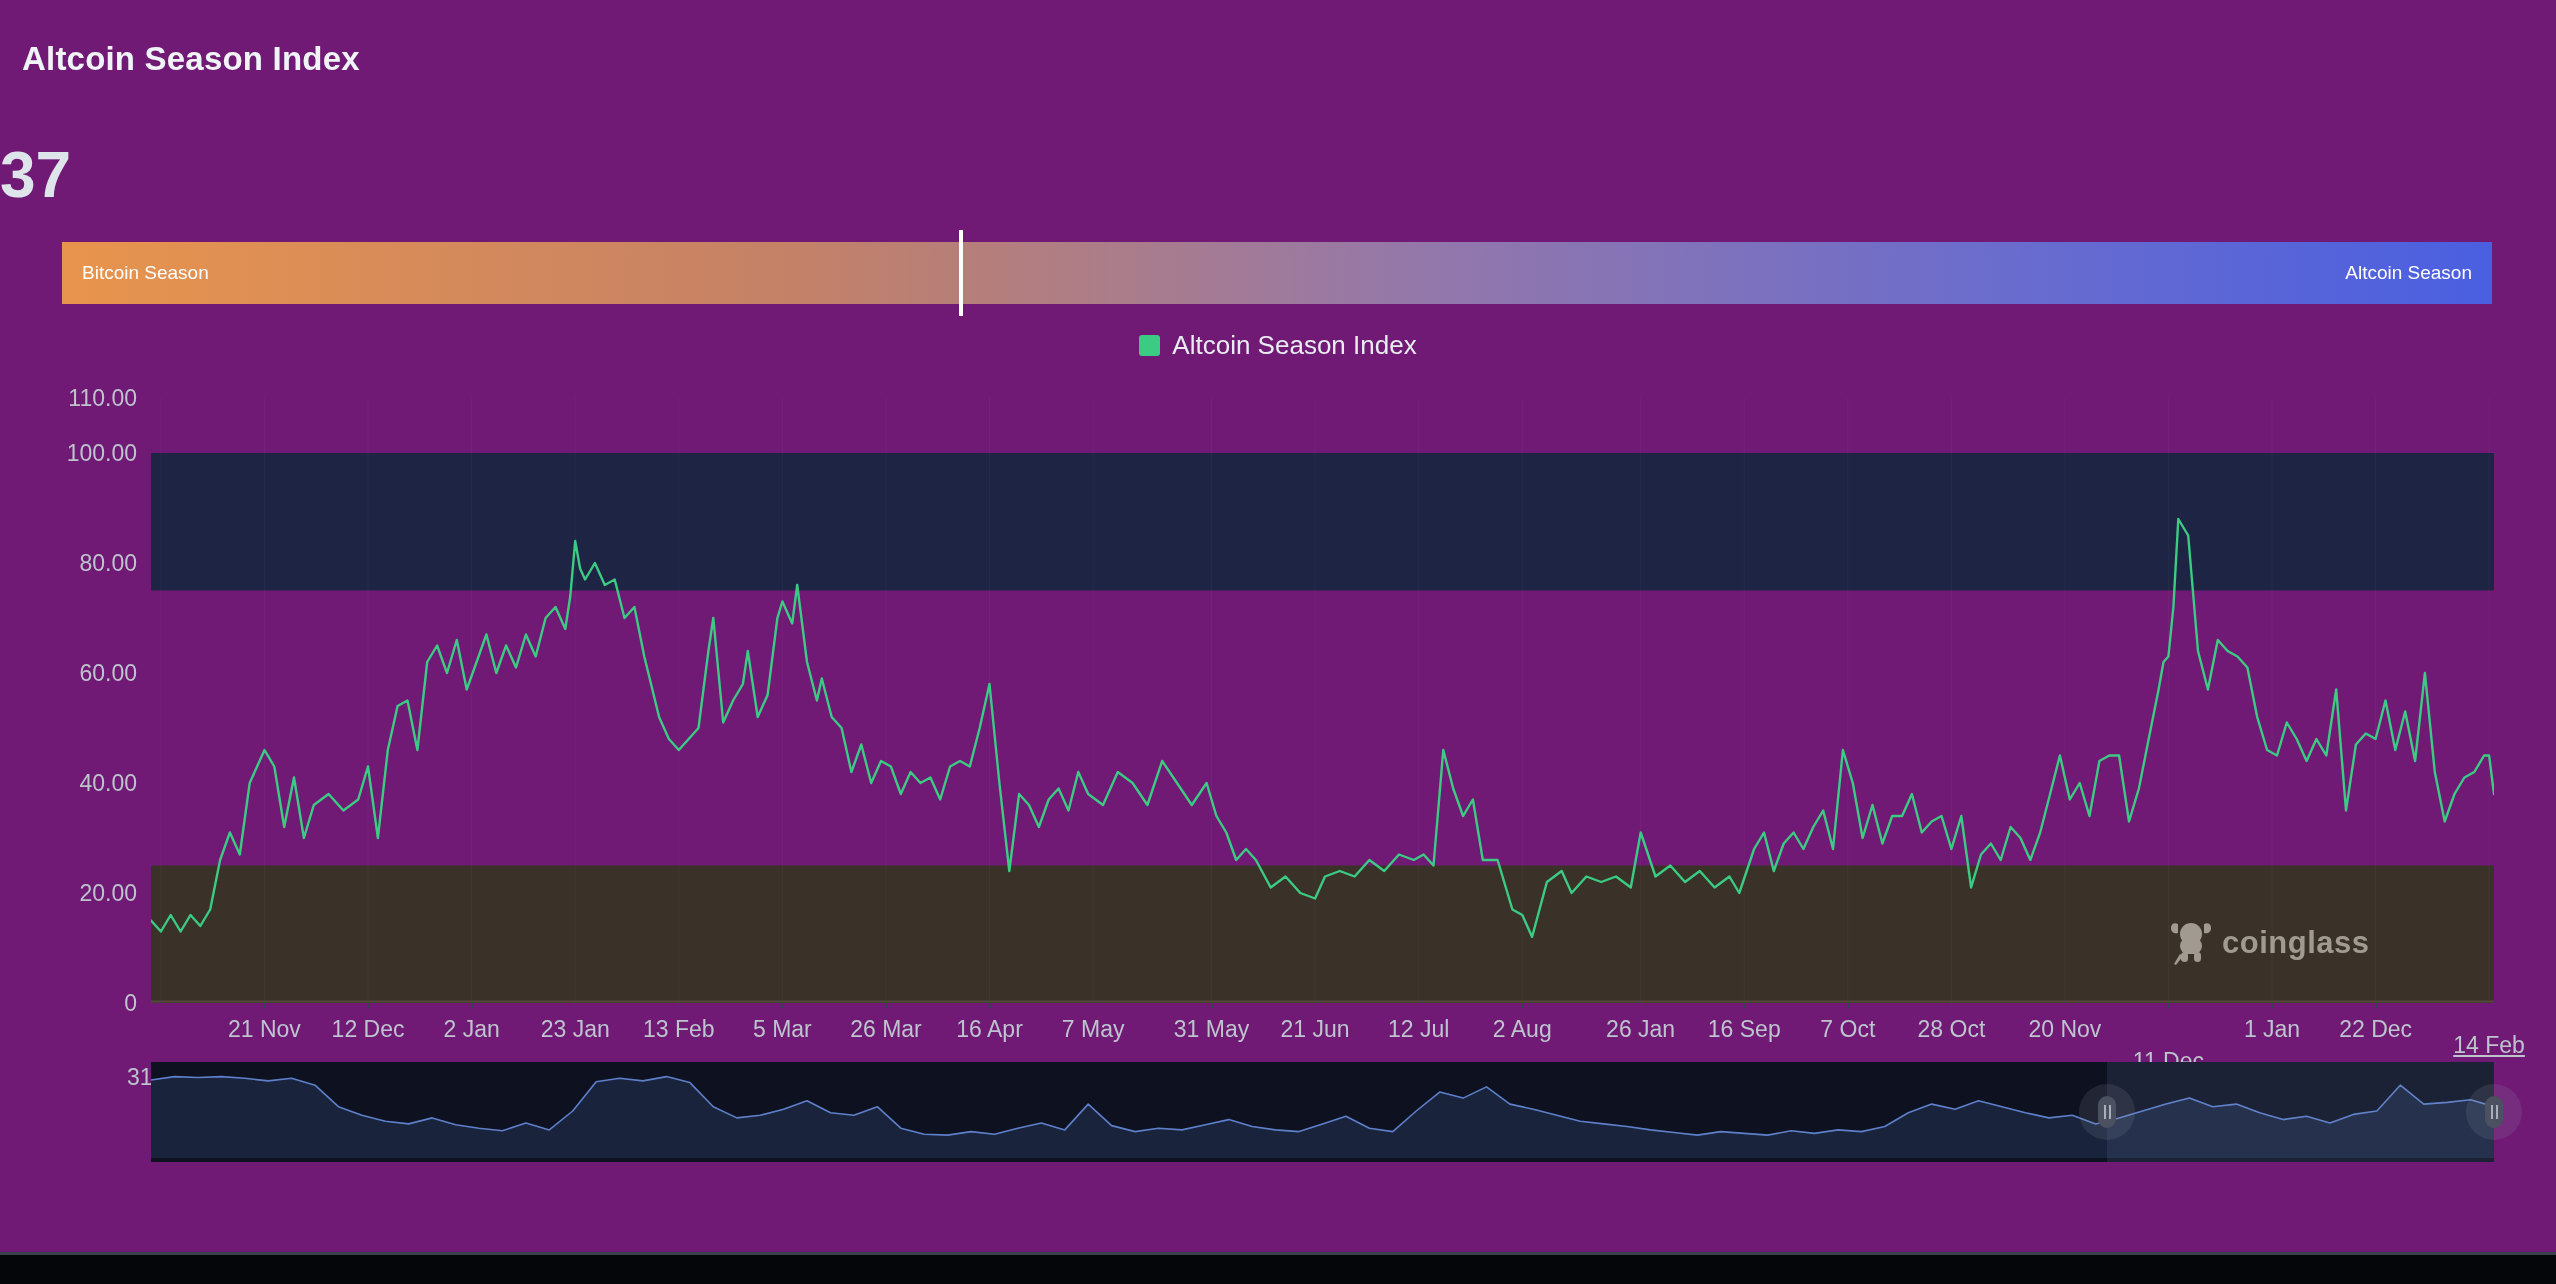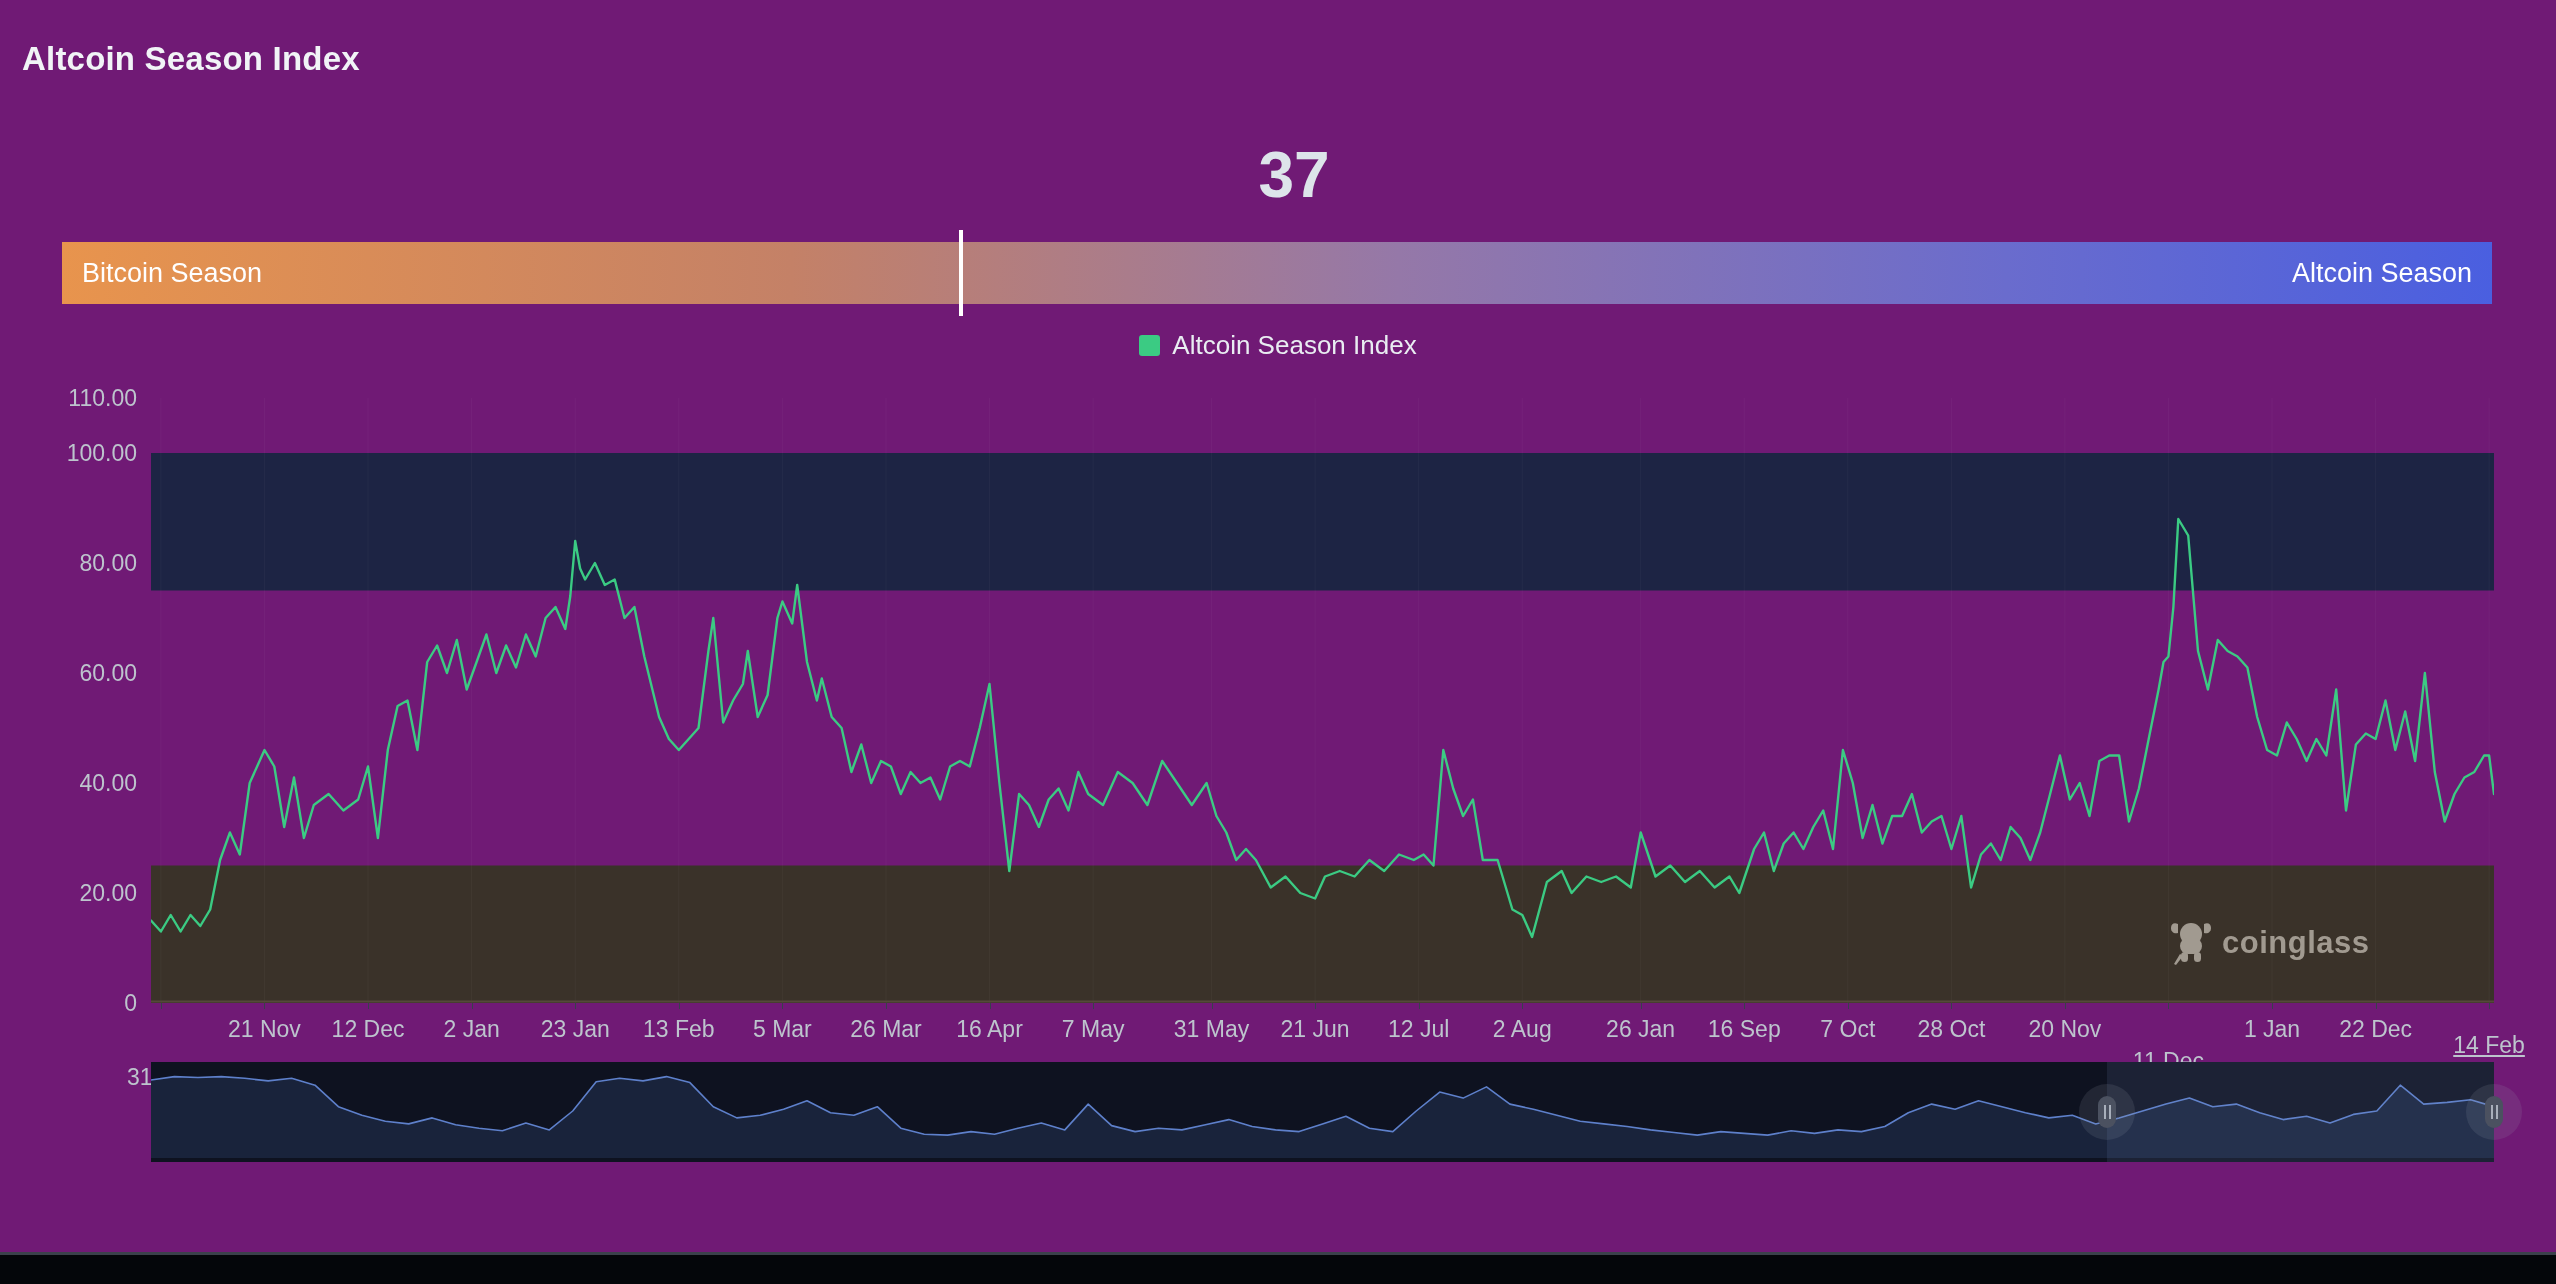--- a/index.html
+++ b/index.html
@@ -9,28 +9,28 @@
     background:#701a75;
     font-family:"Liberation Sans","DejaVu Sans",sans-serif;
     -webkit-font-smoothing:antialiased;
   }
   .page-title{
     position:absolute;left:22px;top:40px;
     font-size:33px;font-weight:700;color:#f1f4f7;letter-spacing:.2px;
   }
   .gauge-value{
     position:absolute;left:0;top:138px;width:100%;
-    text-align:center;font-size:64px;font-weight:600;color:#dde4ea;padding-left:32px;
+    font-size:64px;font-weight:600;color:#dde4ea;
   }
   .gauge-bar{
     position:absolute;left:62px;top:242px;width:2430px;height:62px;
     display:flex;align-items:center;justify-content:space-between;
     padding:0 20px;
   }
-  .gauge-label{font-size:27px;color:#ffffff;font-weight:400;}
+  .gauge-label{font-size:19px;color:#ffffff;font-weight:400;}
   .gauge-marker{
     position:absolute;top:230px;width:4px;height:86px;background:#ffffff;
   }
   .legend{
     position:absolute;left:0;top:330px;width:100%;
     display:flex;align-items:center;justify-content:center;gap:12px;
   }
   .legend-swatch{width:21px;height:21px;border-radius:3px;}
   .legend-label{font-size:26px;color:#e9edf2;}
   .ylabel,.xlabel{

